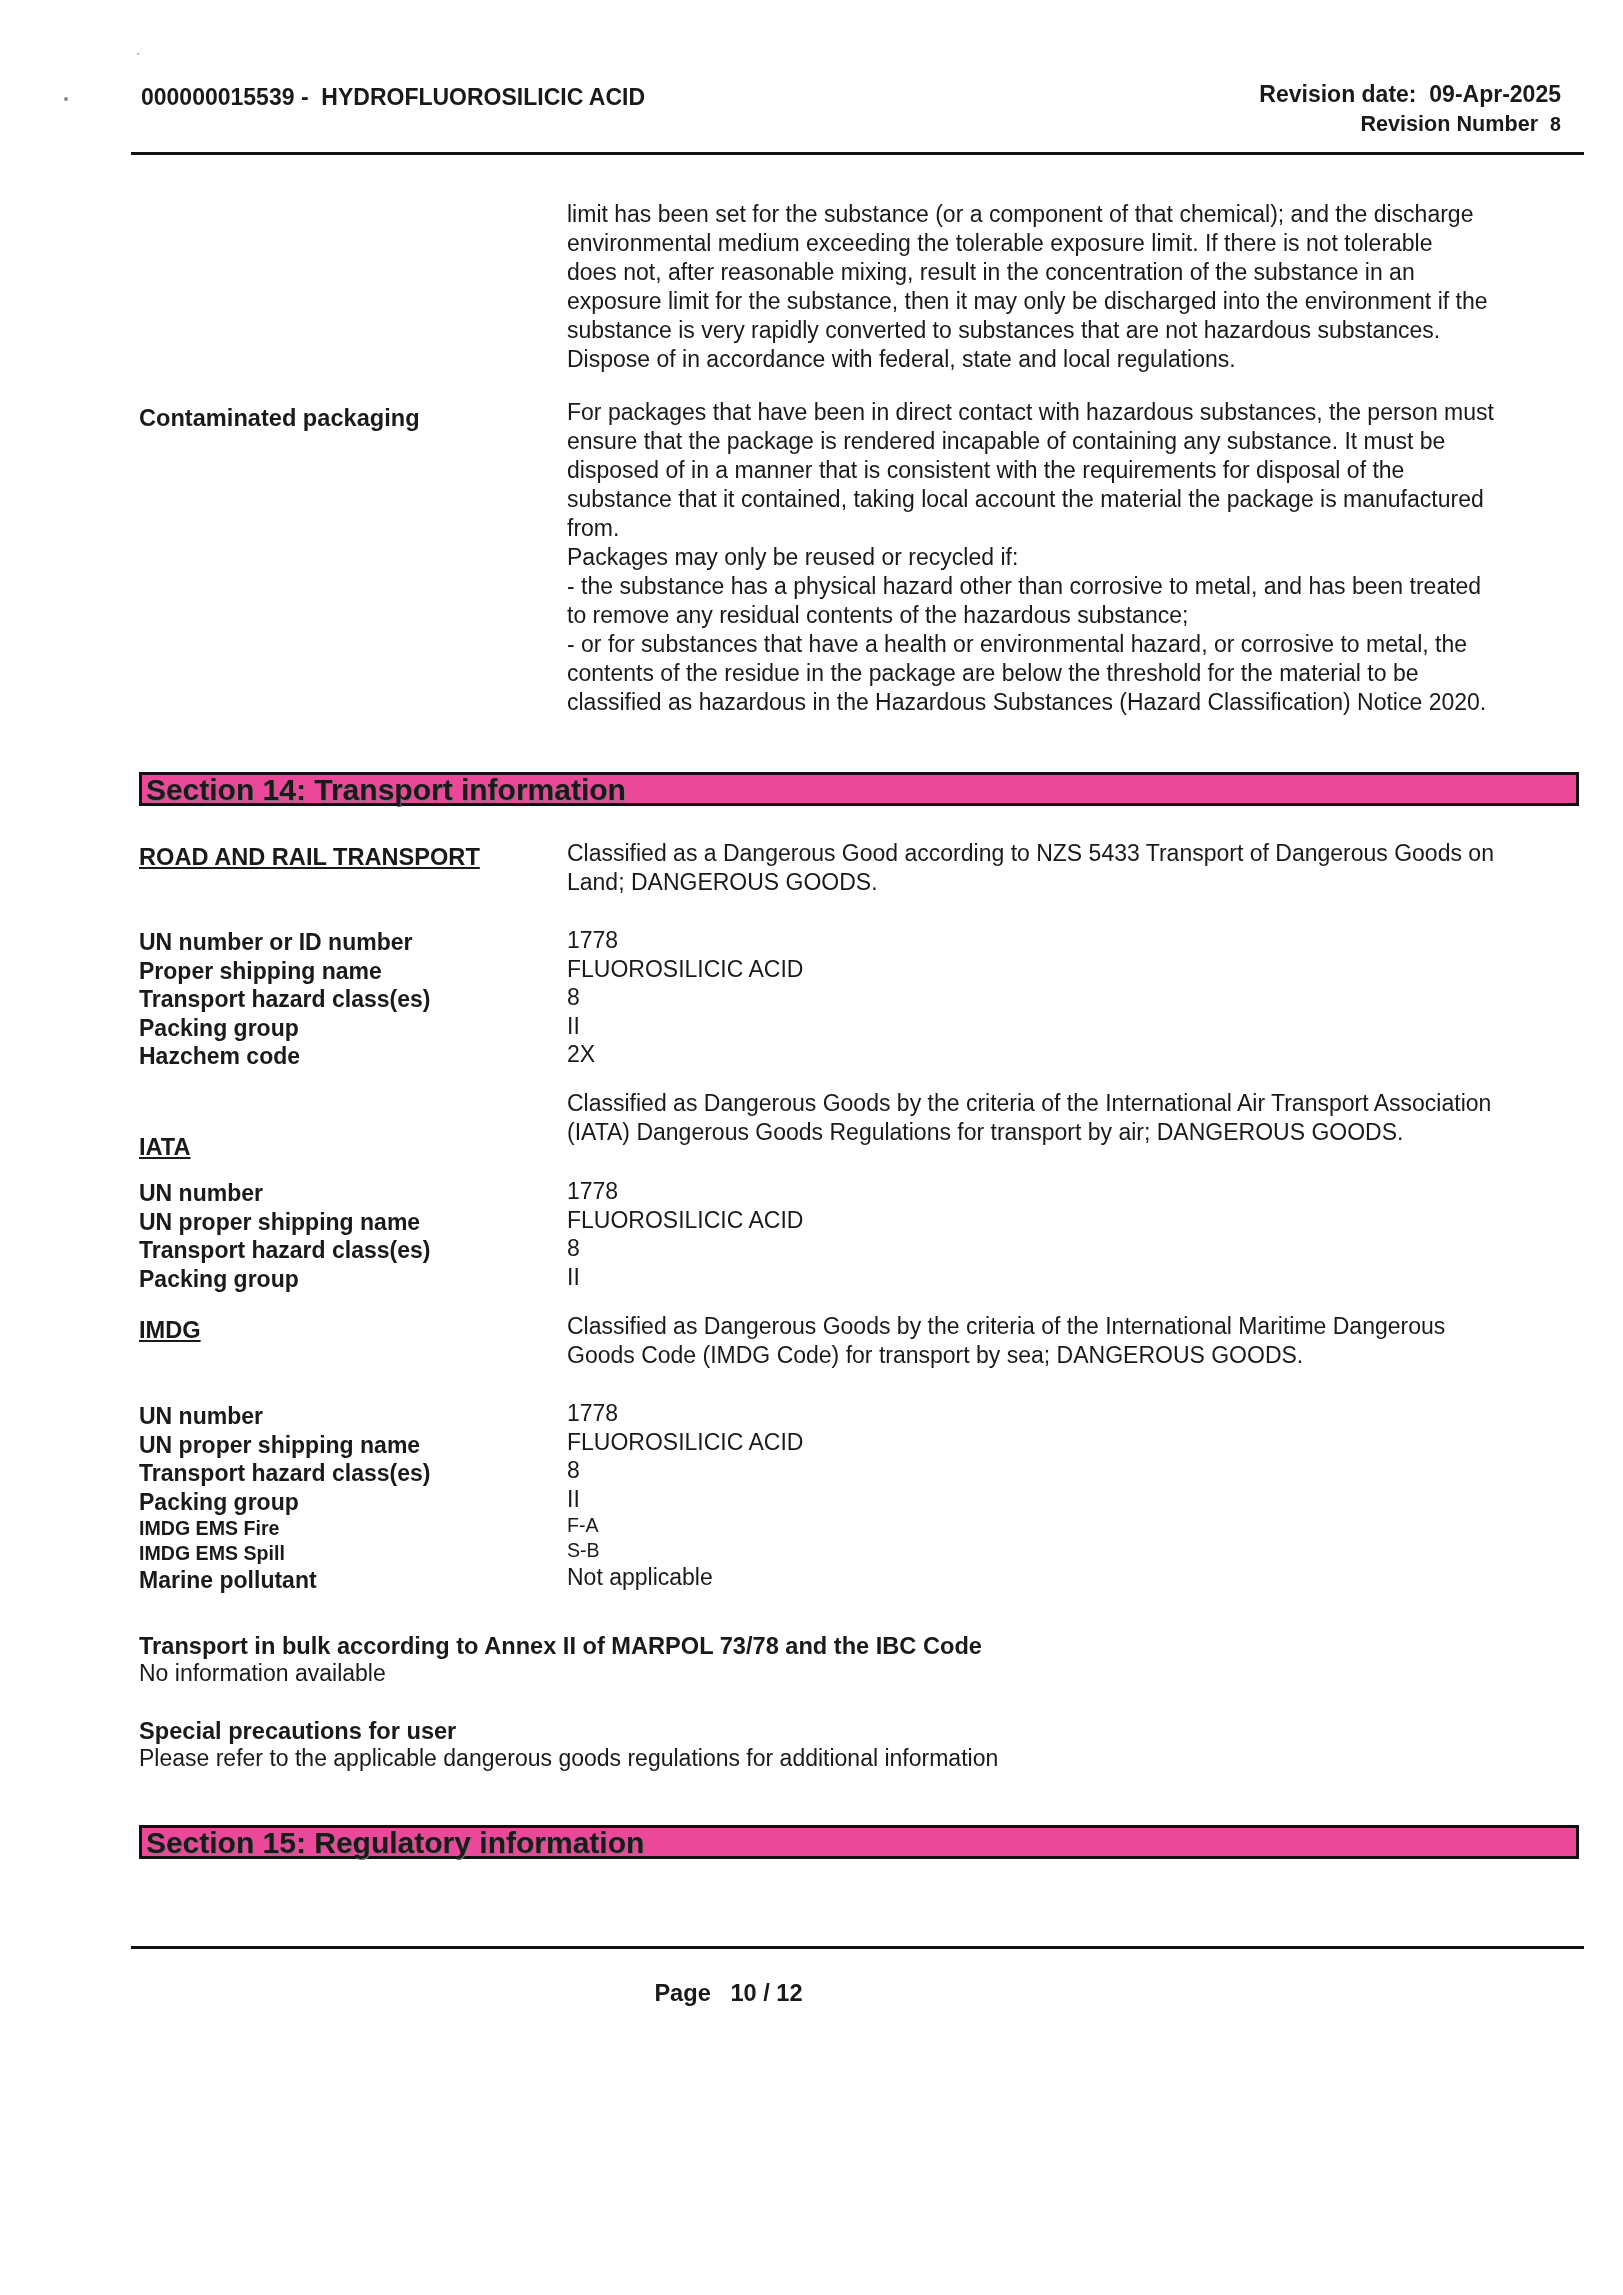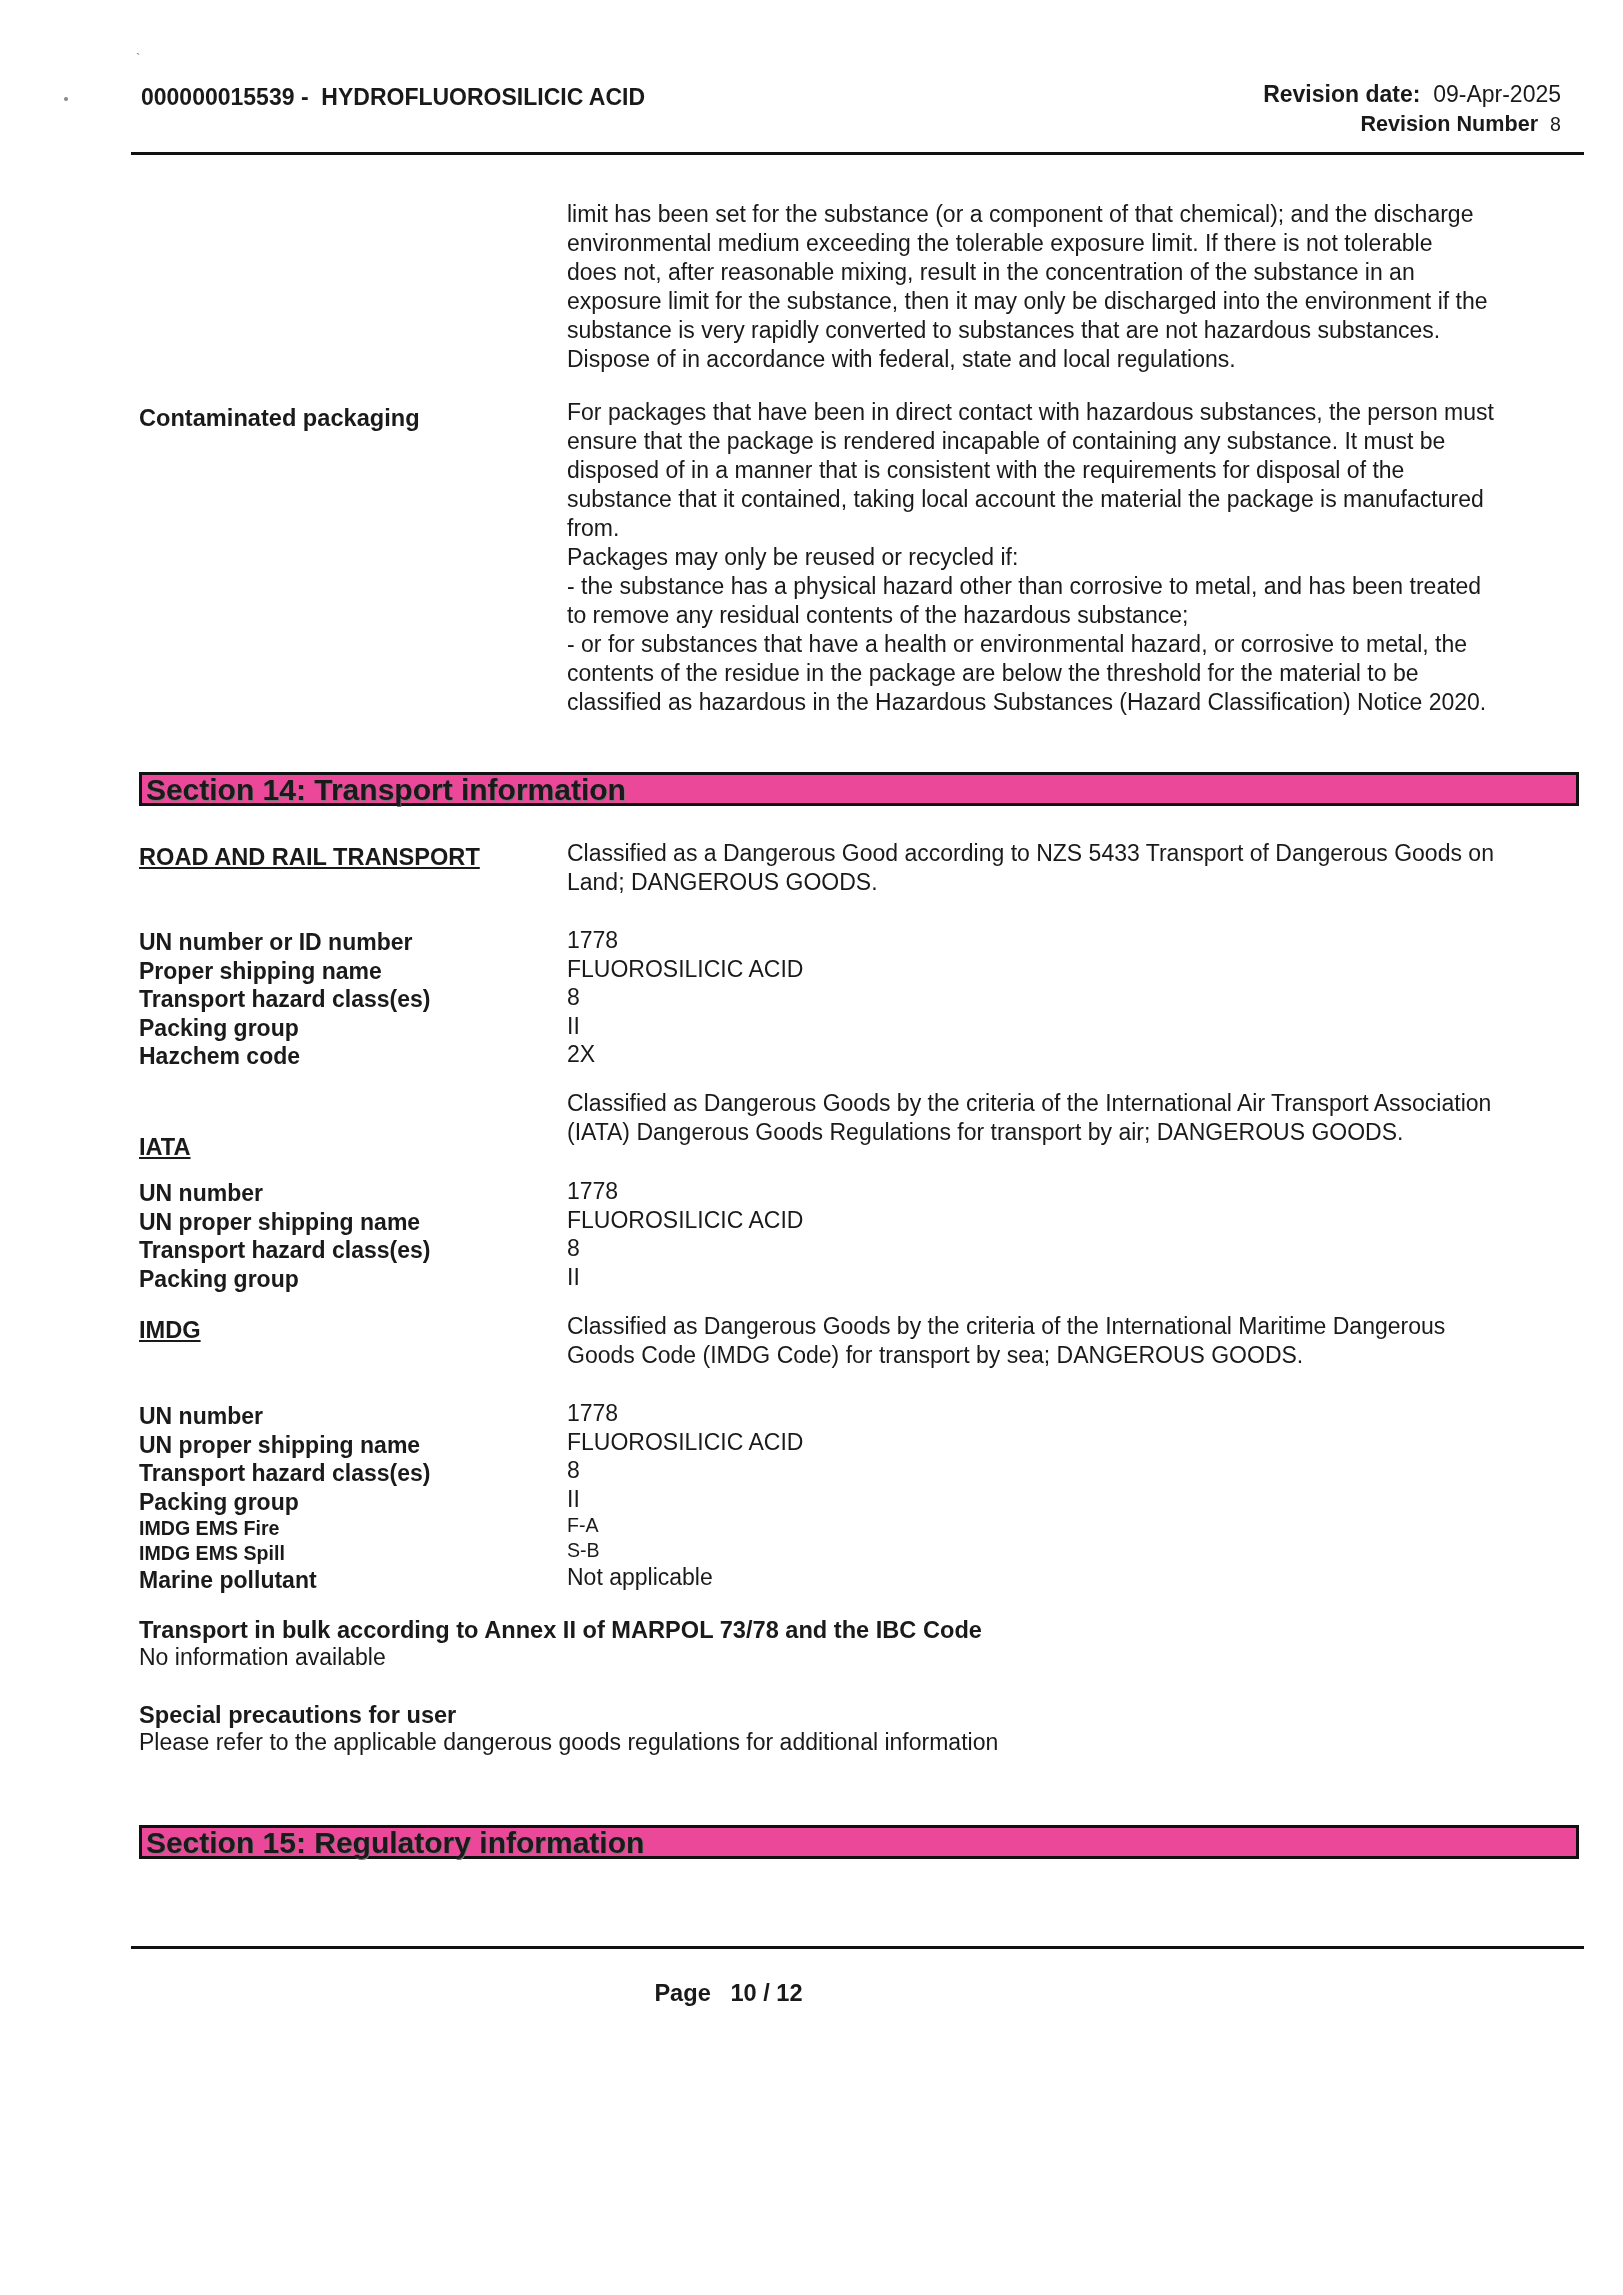--- a/index.html
+++ b/index.html
@@ -2,33 +2,33 @@
 <html style="font-size:10.5px"><head>
 <meta charset="utf-8">
 <style>
   html, body { margin:0; padding:0; background:#ffffff; }
   body { width:1623px; height:2295px; position:relative; overflow:hidden;
          font-family:"Liberation Sans", sans-serif; color:#1a1a1a; }
   .abs { position:absolute; }
   .hdr-left { left:141px; top:84px; font-size:23px; font-weight:bold; }
   .hdr-right { right:62px; top:79px; text-align:right; font-size:23px; line-height:30px; }
   .hdr-right b { font-weight:bold; }
-  .hdr-right .val { font-weight:normal; }
+  .hdr-right .val { font-weight:bold; }
   .rule { left:131px; width:1453px; height:3.3px; background:#111; }
   .label-col { left:139px; width:419px; font-size:23.6px; font-weight:bold; }
   .text-col { left:567px; width:1001px; font-size:23px; line-height:29px; }
   .section-bar { left:139px; width:1440px; height:34px; background:#ec4899;
                  border:3.3px solid #111; box-sizing:border-box;
                  font-size:30px; font-weight:bold; line-height:29px; padding-left:3.9px;
                  text-shadow:0.7px 0.7px 0 #777; }
   .u { text-decoration:underline; }
   .kv { font-size:23px; line-height:28.5px; }
   .kv .k { font-weight:bold; }
   .small-k { font-size:19.6px !important; }
-  .para-title { font-weight:bold; font-size:23.6px; }
+  .para-title { font-weight:bold; font-size:23.6px;margin-top:16px; }
   .para-body { font-size:23px; }
   .footer { left:0; width:1457px; text-align:center; top:1980px; font-size:23.6px; font-weight:bold; }
   .dot { left:64px; top:97px; width:3.9px; height:3.9px; background:#888; border-radius:50%; }
   .mark { left:136px; top:39px; width:9.2px; height:14.4px; color:#999; font-size:14.4px; }
 </style>
 </head>
 <body>
 
 <div class="abs mark">ˎ</div>
 <div class="abs dot"></div>

